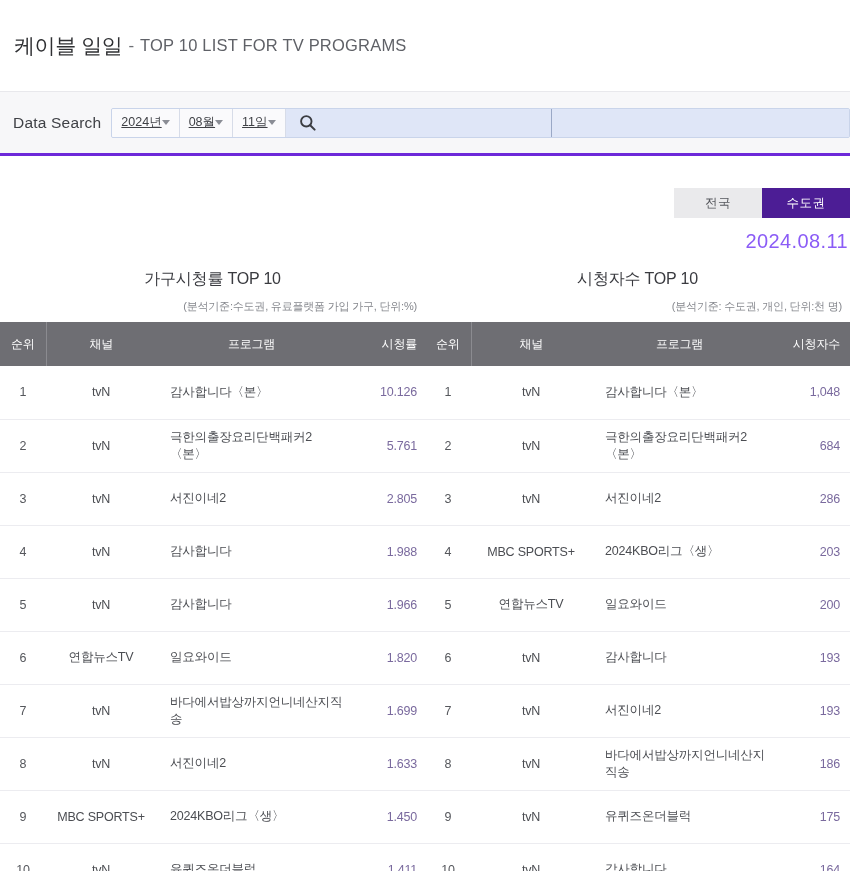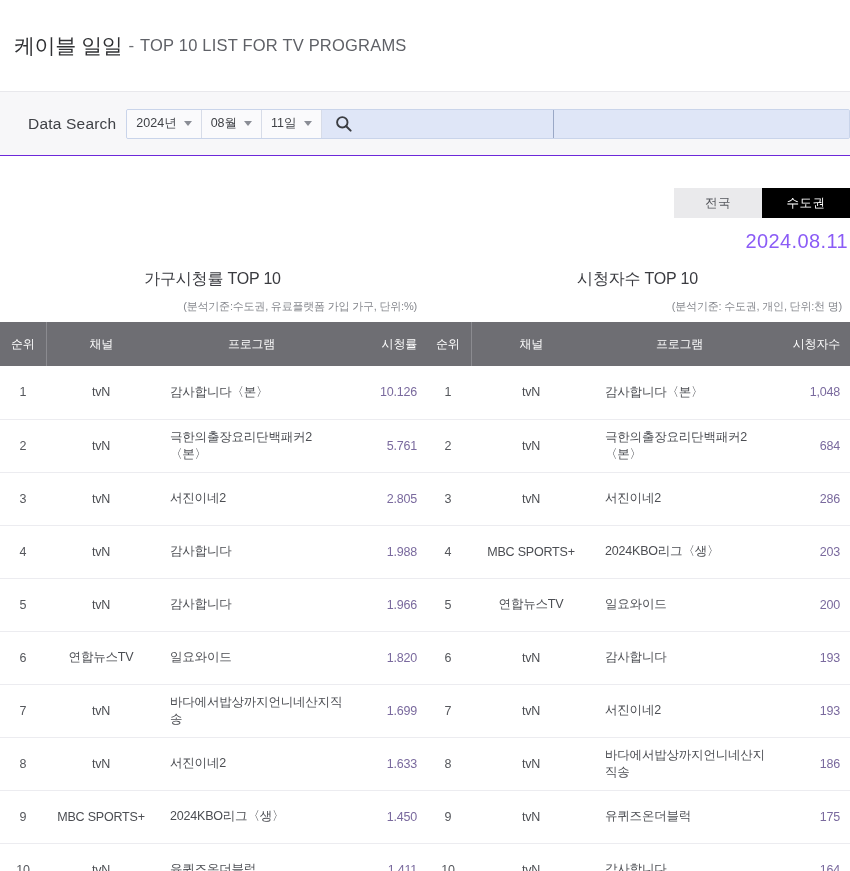--- a/index.html
+++ b/index.html
@@ -34,22 +34,22 @@
     letter-spacing: 0.2px;
     font-weight: 400;
   }
 
   
   .searchband {
     height: 64px;
     background: #f7f7f9;
     display: flex;
     align-items: center;
-    padding-left: 28px;
-    border-bottom: 1px solid #6d28d9;
+    padding-left: 13px;
+    border-bottom: 3px solid #6d28d9;
   }
   .search-label {
     font-size: 15.5px;
     color: #3f4146;
     letter-spacing: 0.2px;
     margin-right: 10px;
     white-space: nowrap;
   }
   .search-fieldwrap {
     display: flex;
@@ -57,28 +57,29 @@
     height: 30px;
     flex: 1;
     border: 1px solid #c9d4ea;
     border-radius: 2px;
     background: #dfe6f7;
     overflow: hidden;
   }
   .selbox {
     display: flex;
     align-items: center;
-    gap: 7px;
+    gap: 0;
     padding: 0 9px;
     background: #fafafc;
     border-right: 1px solid #d7dce8;
     font-size: 12.5px;
     color: #3f4146;
     white-space: nowrap;
     cursor: pointer;
+    text-decoration: underline;
   }
   .caret {
     width: 0; height: 0;
     border-left: 4px solid transparent;
     border-right: 4px solid transparent;
     border-top: 5px solid #8a8d95;
     display: inline-block;
   }
   .search-icon-cell {
     display: flex; align-items: center; justify-content: center;
@@ -119,21 +120,21 @@
     width: 88px;
     height: 30px;
     display: flex; align-items: center; justify-content: center;
     font-size: 12.5px;
     letter-spacing: 0.5px;
     cursor: pointer;
     border: none;
     font-family: inherit;
   }
   .toggle-btn.off { background: #eaeaec; color: #55575c; }
-  .toggle-btn.on  { background: #000000; color: #ffffff; }
+  .toggle-btn.on  { background: #4c1d95; color: #ffffff; }
 
   .datestamp {
     text-align: right;
     font-size: 20px;
     color: #8b5cf6;
     letter-spacing: 0.4px;
     margin-top: 12px;
     padding-right: 2px;
   }
 

